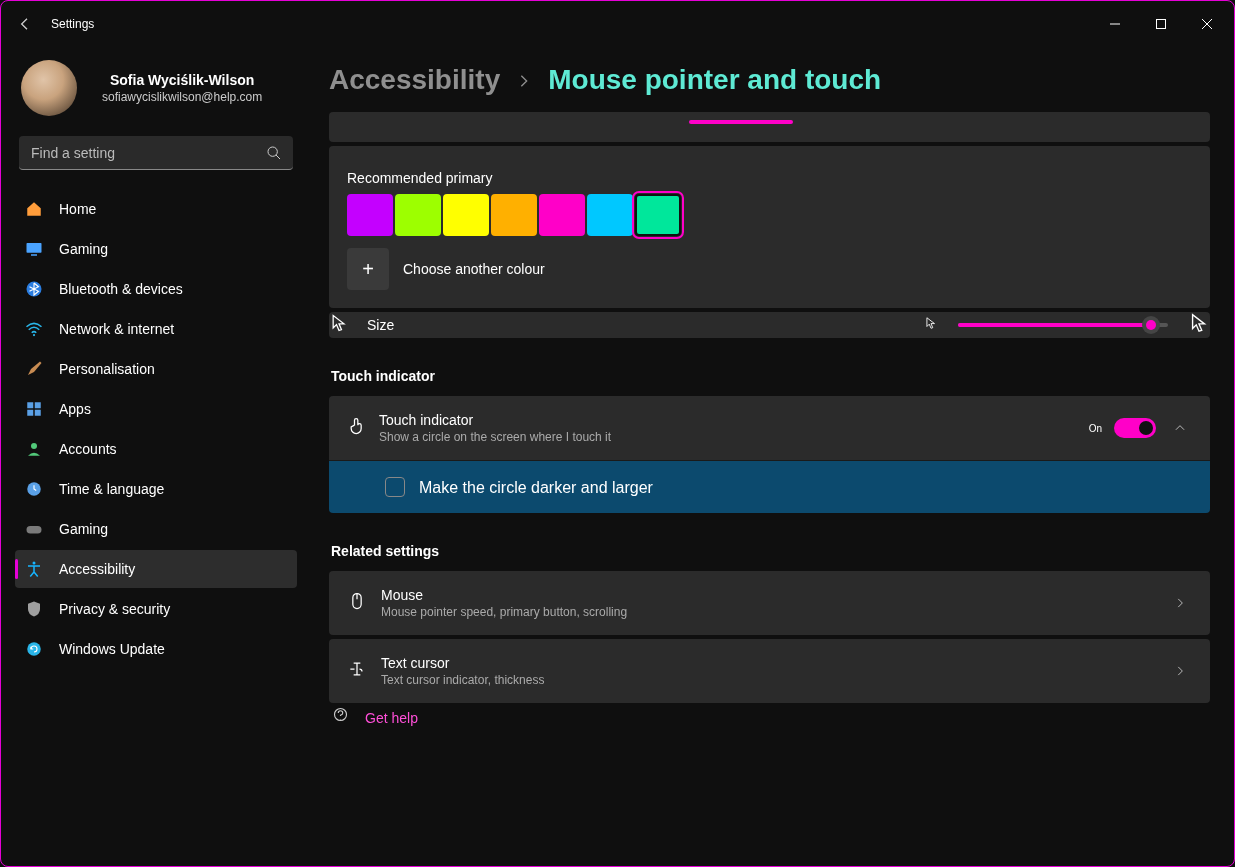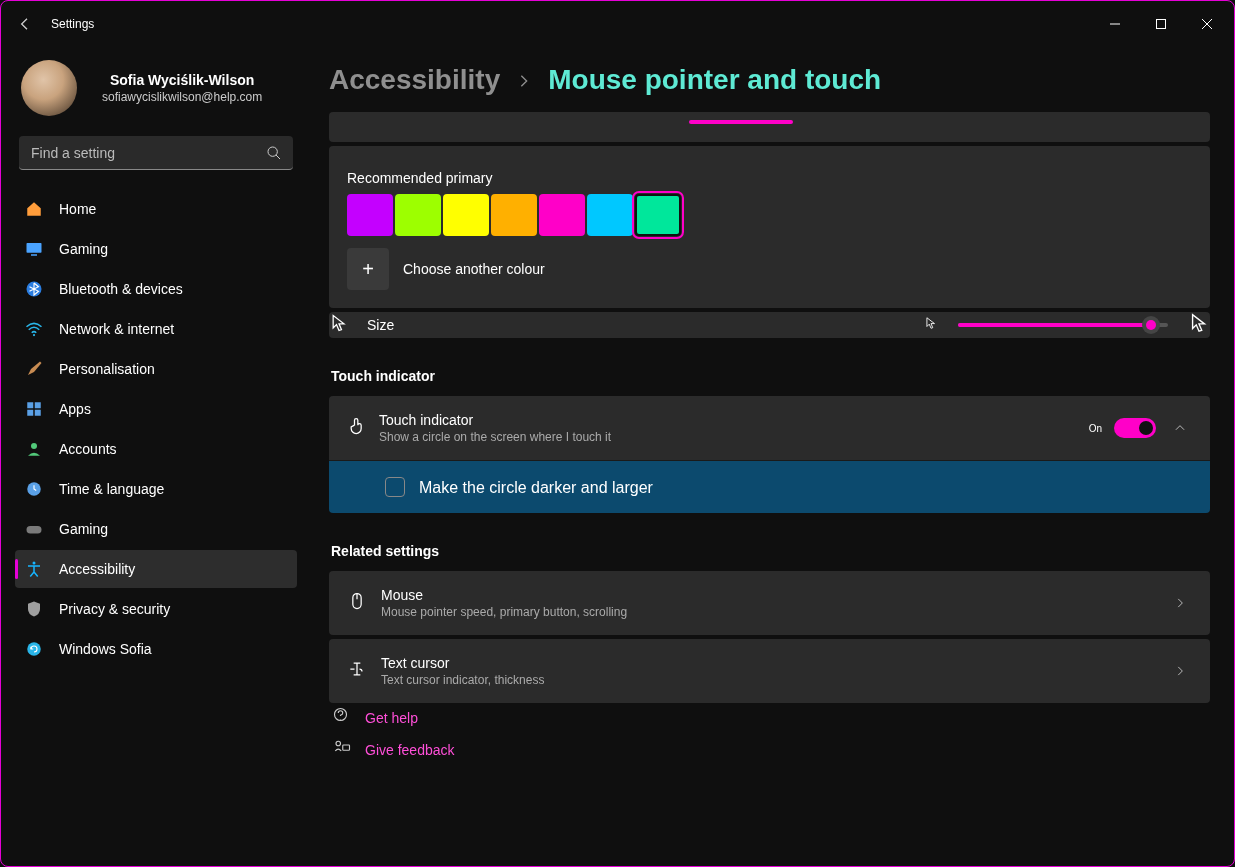--- a/index.html
+++ b/index.html
@@ -256,21 +256,21 @@
           <span>Privacy &amp; security</span>
         </div>
       <div class="nav-item">
           <span class="nav-icon">
             <svg viewBox="0 0 24 24" class="ic-wu">
               <circle cx="12" cy="12" r="9" fill="#29b5e8"></circle>
               <path d="M8 12 A4 4 0 1 1 12 16" stroke="#fff" fill="none" stroke-width="1.5"></path>
               <path d="M8 9 V12 H11" stroke="#fff" fill="none" stroke-width="1.5"></path>
             </svg>
           </span>
-          <span>Windows Sofia</span>
+          <span>Windows Update</span>
         </div>
     </nav>
   </aside>
 
   <main class="main">
     <div class="scroll-area">
       <div class="breadcrumb">
         <span class="parent">Accessibility</span>
         <span class="sep"><svg viewBox="0 0 24 24">
               <path d="M8 4 L16 12 L8 20" fill="none" stroke-width="2"></path>
@@ -377,23 +377,15 @@
           </div>
       </div>
 
       <div class="help-row">
         <span class="help-icon"><svg viewBox="0 0 24 24">
               <circle cx="10" cy="10" r="8"></circle>
               <path d="M7 8 a3 3 0 0 1 6 0 q0 2 -3 3 v1 M10 16 v0.5"></path>
             </svg></span>
         <span class="help-link">Get help</span>
       </div>
-      <div class="help-row">
-        <span class="help-icon"><svg viewBox="0 0 24 24">
-              <circle cx="7" cy="6" r="3"></circle>
-              <path d="M3 16 q4 -5 8 0"></path>
-              <rect x="13" y="8" width="9" height="7" rx="1"></rect>
-            </svg></span>
-        <span class="help-link">Give feedback</span>
-      </div>
     </div>
   </main>
 </div>
 
 </body></html>

